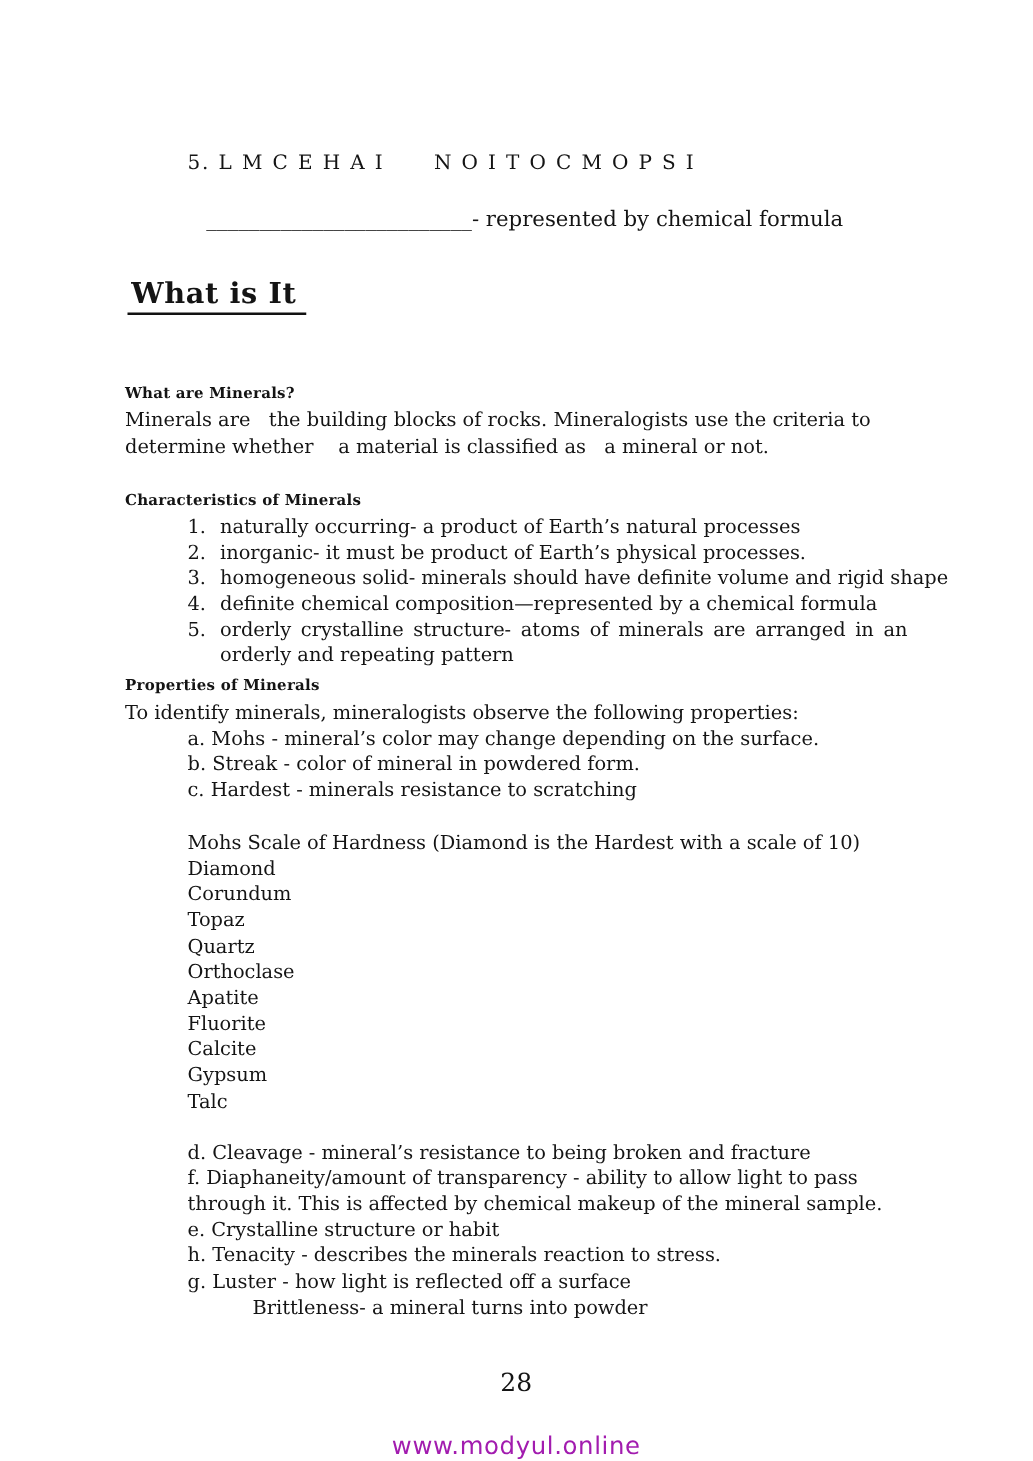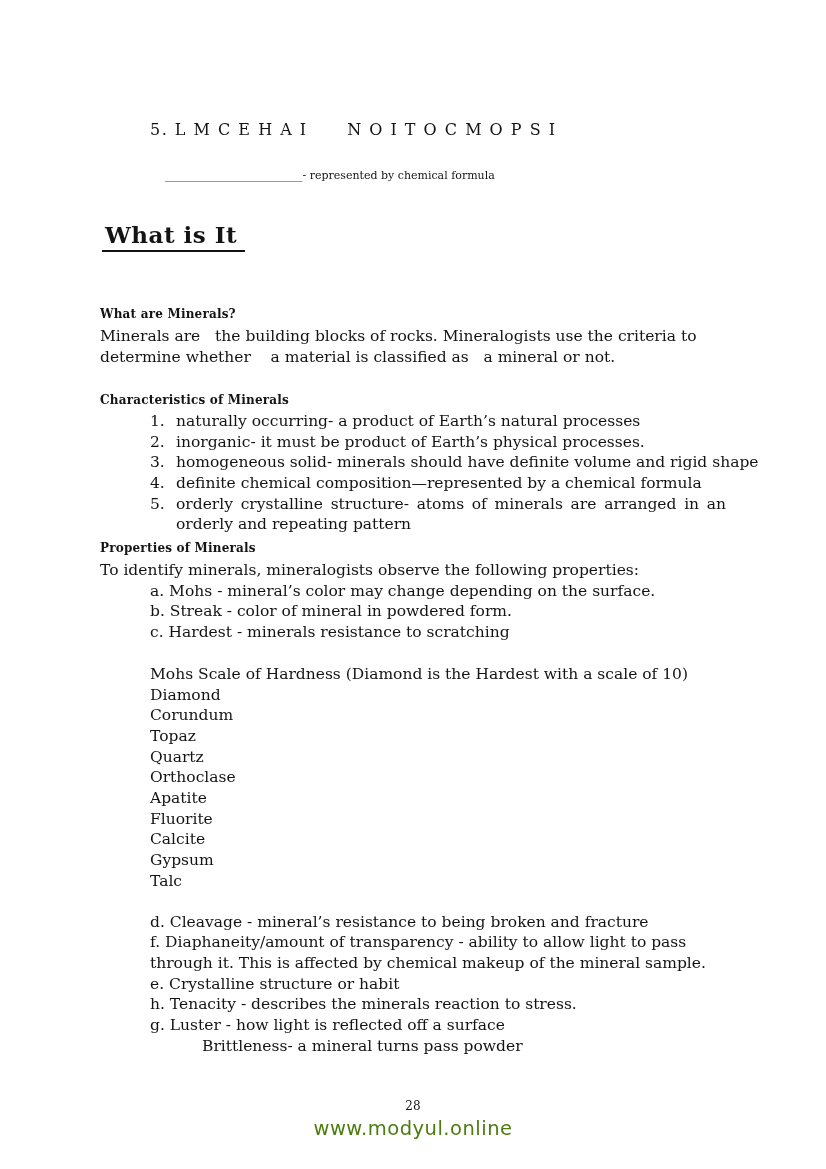--- a/index.html
+++ b/index.html
@@ -17,21 +17,21 @@
   }
   .content { margin: 0 100px; }
   .pre { white-space: pre; }
   .prewrap { white-space: pre-wrap; }
 
   .puzzle-line {
     margin: 120px 0 0 50px;
     letter-spacing: 1.5px;
     font-size: 16px;
   }
-  .answer-line { margin: 25px 0 0 65px; font-size: 11px; }
+  .answer-line { margin: 25px 0 0 65px; font-size: 17px; }
 
   .big-title {
     display: inline-block;
     margin: 34px 0 0 2px;
     font-size: 23px;
     line-height: 29px;
     font-weight: bold;
     border-bottom: 2.5px solid #111;
     padding: 0 8px 1px 3px;
     letter-spacing: 0.5px;
@@ -60,21 +60,21 @@
   .mohs { margin-left: 50px; margin-top: 21px; }
   .dh-list { margin-left: 50px; margin-top: 20px; width: 585px; }
   .sub-line { margin-left: 102px; }
 
   .footer-pagenum {
     position: absolute;
     top: 1096px;
     left: 0;
     width: 100%;
     text-align: center;
-    font-size: 12px;
+    font-size: 20px;
   }
   .footer-watermark {
     position: absolute;
     top: 1119px;
     left: 0;
     width: 100%;
     text-align: center;
     font-family: "DejaVu Sans", "Liberation Sans", sans-serif;
     font-size: 19.5px;
     letter-spacing: 0.5px;
@@ -171,18 +171,18 @@
 
         <div class="line">f. Diaphaneity/amount of transparency - ability to allow light to pass through it. This is affected by chemical makeup of the mineral sample.</div>
 
         <div class="line">e. Crystalline structure or habit</div>
 
         <div class="line">h. Tenacity - describes the minerals reaction to stress.</div>
 
         <div class="line">g. Luster - how light is reflected off a surface</div>
       </div>
 
-    <div class="sub-line">Brittleness- a mineral turns pass powder</div>
+    <div class="sub-line">Brittleness- a mineral turns into powder</div>
   </div>
 
   <div class="footer-pagenum">28</div>
-  <div class="footer-watermark" style="color: #4d7c0f;">www.modyul.online</div>
+  <div class="footer-watermark" style="color: #a21caf; margin-top: 28px;">www.modyul.online</div>
 </div>
 
 </body></html>

